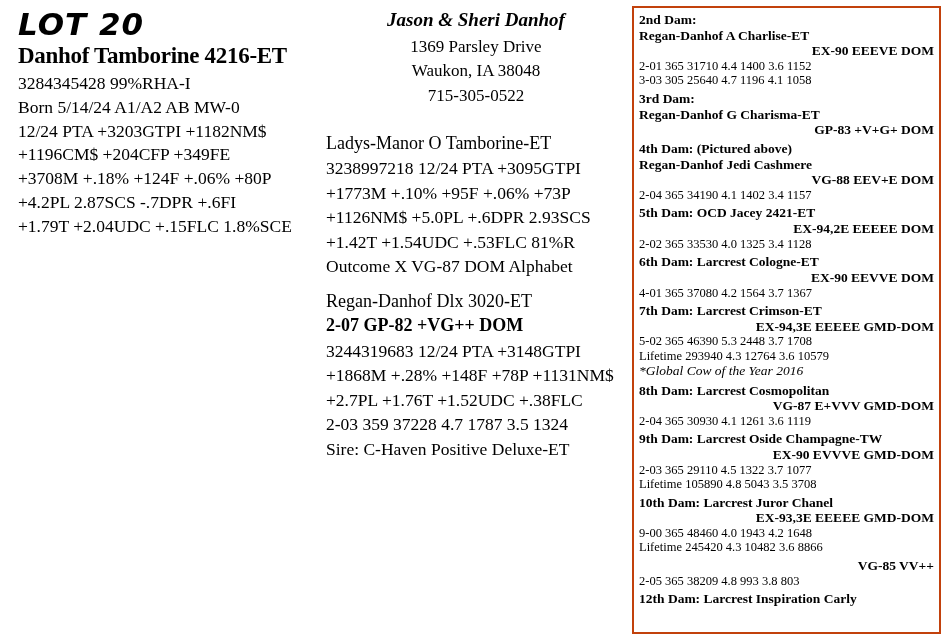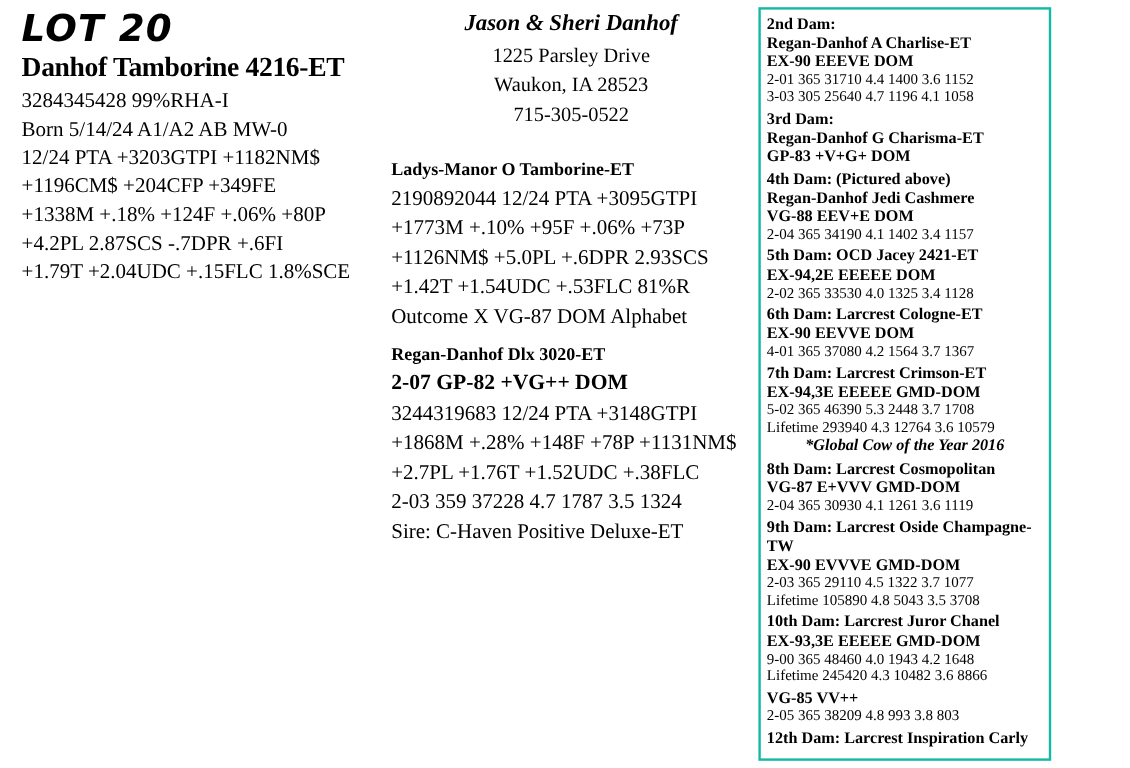--- a/index.html
+++ b/index.html
@@ -72,22 +72,22 @@
     margin-bottom: 2px;
   }
   .owner-line {
     font-size: 17px;
     line-height: 1.45;
   }
   .mid-section {
     margin-top: 12px;
   }
   .dam-title {
-    font-weight: bold;
-    font-size: 15px;
+    font-weight: normal;
+    font-size: 18px;
     line-height: 1.2;
     margin-bottom: 2px;
   }
   .dam-subtitle {
     font-weight: bold;
     font-size: 18px;
     line-height: 1.25;
     margin-bottom: 2px;
   }
   .mid-lines {
@@ -96,83 +96,83 @@
   }
   .mid-lines div {
     white-space: nowrap;
   }
 
   
   .col-right {
     position: absolute;
     left: 632px;
     top: 6px;
-    width: 244px;
+    width: 309px;
     height: 628px;
-    border: 2px solid #14b8a6;
+    border: 2px solid #c2410c;
     box-sizing: border-box;
     padding: 4px 5px 16px 5px;
     overflow: hidden;
   }
   .dam-entry {
     margin-bottom: 3px;
   }
   .dam-head {
     font-weight: bold;
     font-size: 13.5px;
     line-height: 1.16;
   }
   .dam-class {
     font-weight: bold;
     font-size: 13.5px;
     line-height: 1.16;
+    text-align: right;
   }
   .dam-rec {
     font-size: 12.5px;
     line-height: 1.16;
   }
   .award-line {
-    font-weight: bold;
+    font-weight: normal;
     font-style: italic;
     font-size: 13.5px;
     line-height: 1.2;
-    text-align: center;
   }
 </style>
 </head>
 <body>
 
 <div class="page">
 
   <div class="col-left">
     <div class="lot-number">LOT 20</div>
     <div class="animal-name">Danhof Tamborine 4216-ET</div>
     <div class="left-lines">
       <div>3284345428   99%RHA-I</div>
       <div>Born 5/14/24   A1/A2  AB   MW-0</div>
       <div>12/24 PTA +3203GTPI +1182NM$</div>
       <div>+1196CM$ +204CFP +349FE</div>
-      <div>+1338M +.18% +124F +.06% +80P</div>
+      <div>+3708M +.18% +124F +.06% +80P</div>
       <div>+4.2PL 2.87SCS -.7DPR +.6FI</div>
       <div>+1.79T +2.04UDC +.15FLC 1.8%SCE</div>
     </div>
   </div>
 
   <div class="col-mid">
     <div class="owner-block">
       <div class="owner-name">Jason &amp; Sheri Danhof</div>
-      <div class="owner-line">1225 Parsley Drive</div>
-      <div class="owner-line">Waukon, IA 28523</div>
+      <div class="owner-line">1369 Parsley Drive</div>
+      <div class="owner-line">Waukon, IA 38048</div>
       <div class="owner-line">715-305-0522</div>
     </div>
 
     <div class="mid-section">
       <div class="dam-title">Ladys-Manor O Tamborine-ET</div>
       <div class="mid-lines">
-        <div>2190892044      12/24 PTA +3095GTPI</div>
+        <div>3238997218      12/24 PTA +3095GTPI</div>
         <div>+1773M +.10% +95F +.06% +73P</div>
         <div>+1126NM$ +5.0PL +.6DPR 2.93SCS</div>
         <div>+1.42T +1.54UDC +.53FLC 81%R</div>
         <div>Outcome X VG-87 DOM Alphabet</div>
       </div>
     </div>
 
     <div class="mid-section">
       <div class="dam-title">Regan-Danhof Dlx 3020-ET</div>
       <div class="dam-subtitle">2-07  GP-82  +VG++  DOM</div>

